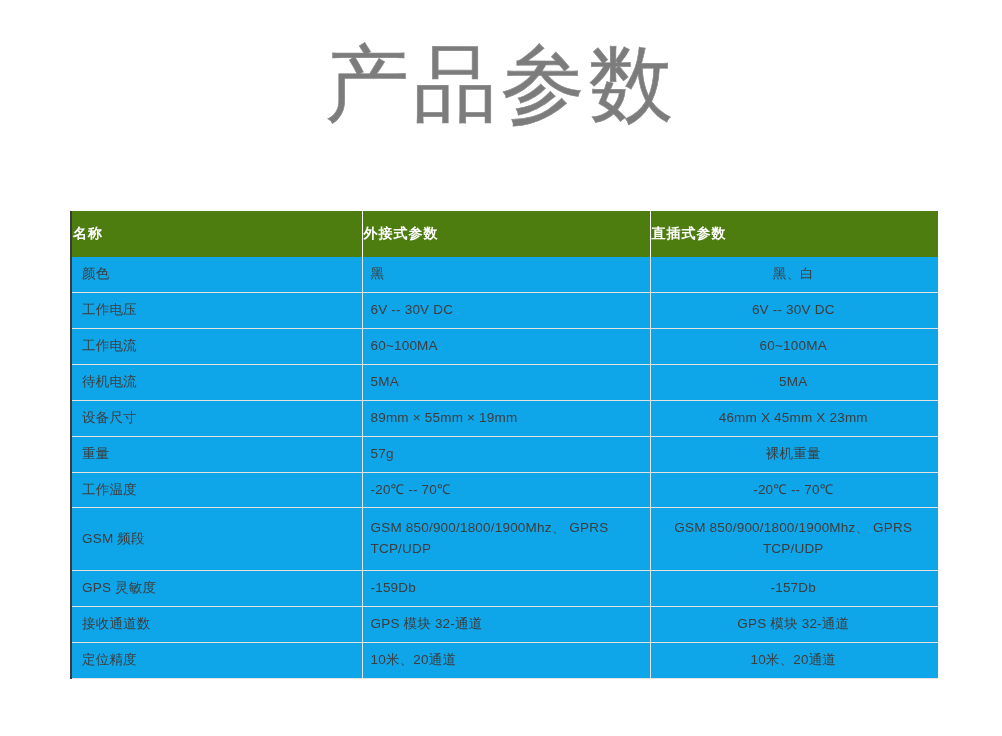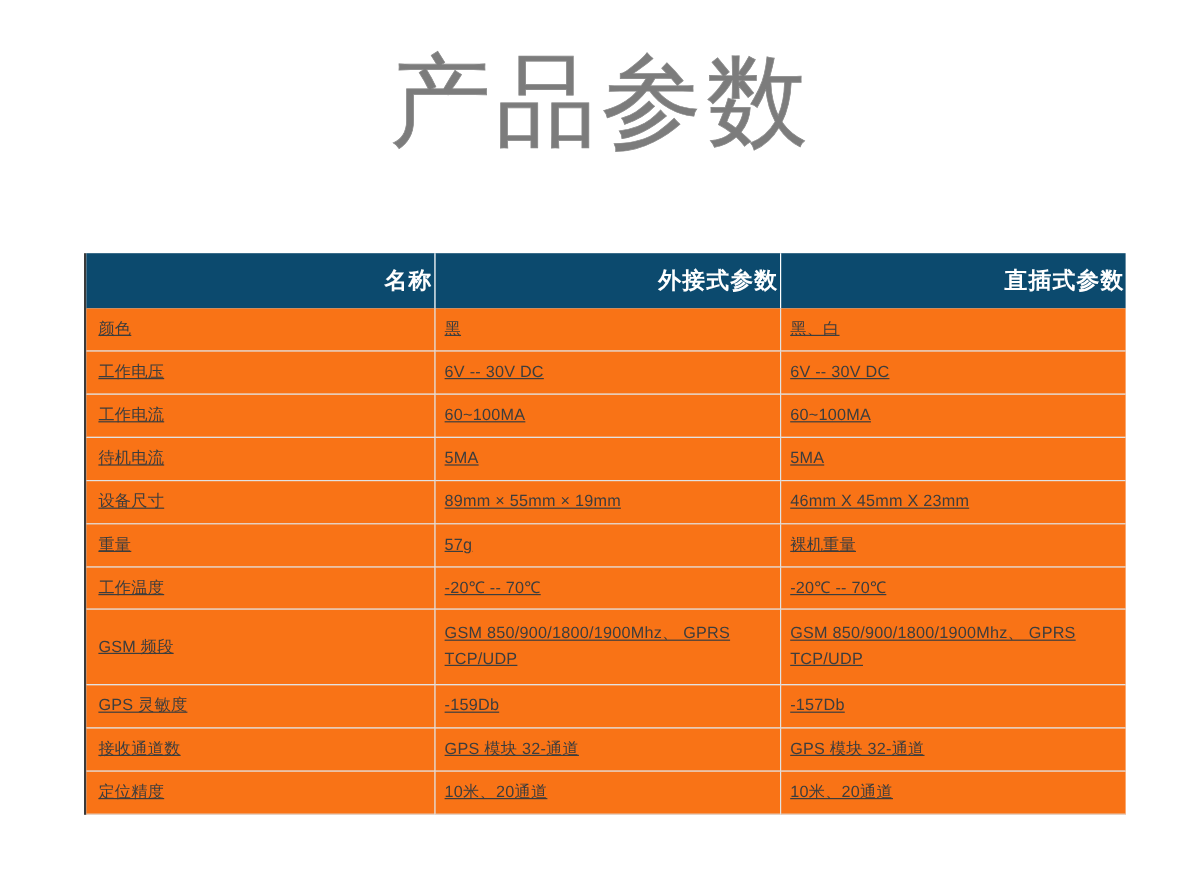--- a/index.html
+++ b/index.html
@@ -47,50 +47,50 @@
     width: 866px;
     table-layout: fixed;
     font-size: 13.5px;
     color: #3c3c3c;
   }
   table.spec col.c1 { width: 290px; }
   table.spec col.c2 { width: 288px; }
   table.spec col.c3 { width: 288px; }
 
   table.spec thead th {
-    background: #0c4a6e;
+    background: #4d7c0f;
     color: #ffffff;
-    font-size: 19px;
+    font-size: 14px;
     font-weight: bold;
     letter-spacing: 1px;
     height: 44px;
     border-right: 1px solid #ffffff;
-    text-align: right;
+    text-align: left;
     vertical-align: middle;
   }
   table.spec thead th:last-child {
     border-right: none;
   }
   table.spec tbody td {
     padding: 7px 10px 7px 8px;
     border-bottom: 1px solid #e2e2e2;
     border-right: 1px solid #e2e2e2;
     vertical-align: middle;
     line-height: 1.55;
     font-size: 13.5px;
     color: #3d3d3d;
-    background: #f97316;
+    background: #0ea5e9;
     letter-spacing: 0.2px;
-    text-decoration: underline;
   }
   table.spec tbody td.name {
     padding-left: 10px;
   }
   table.spec tbody td:last-child {
     border-right: none;
+    text-align: center;
   }
   table.spec tbody tr.tall td {
     padding-top: 10px;
     padding-bottom: 10px;
   }
   .two-line {
     white-space: pre-line;
   }
   .clip-bottom {
     position: absolute;

